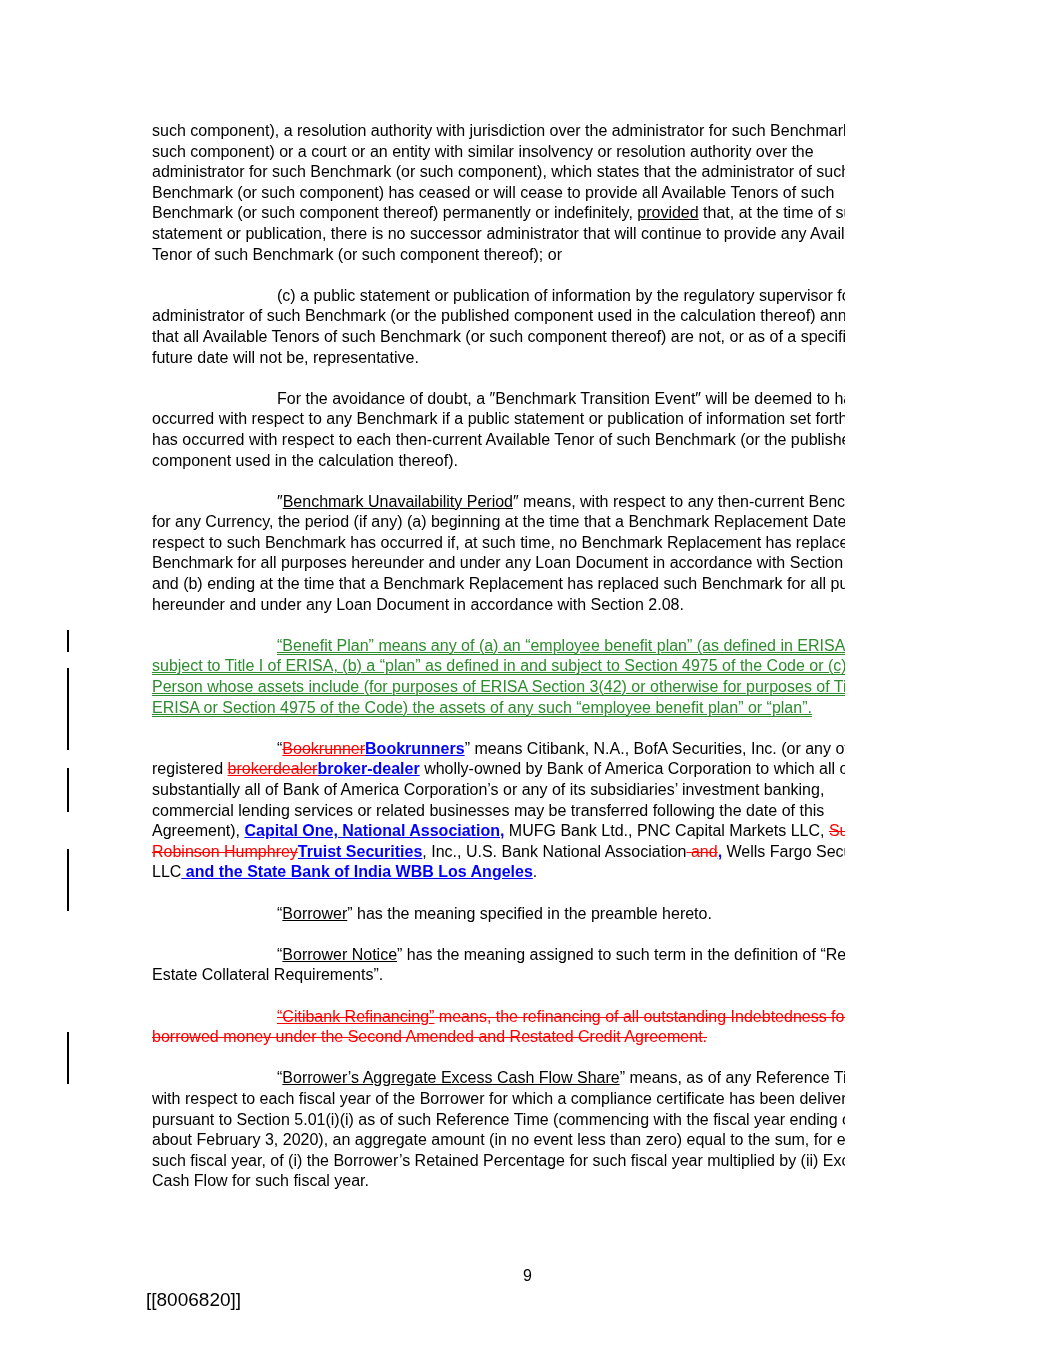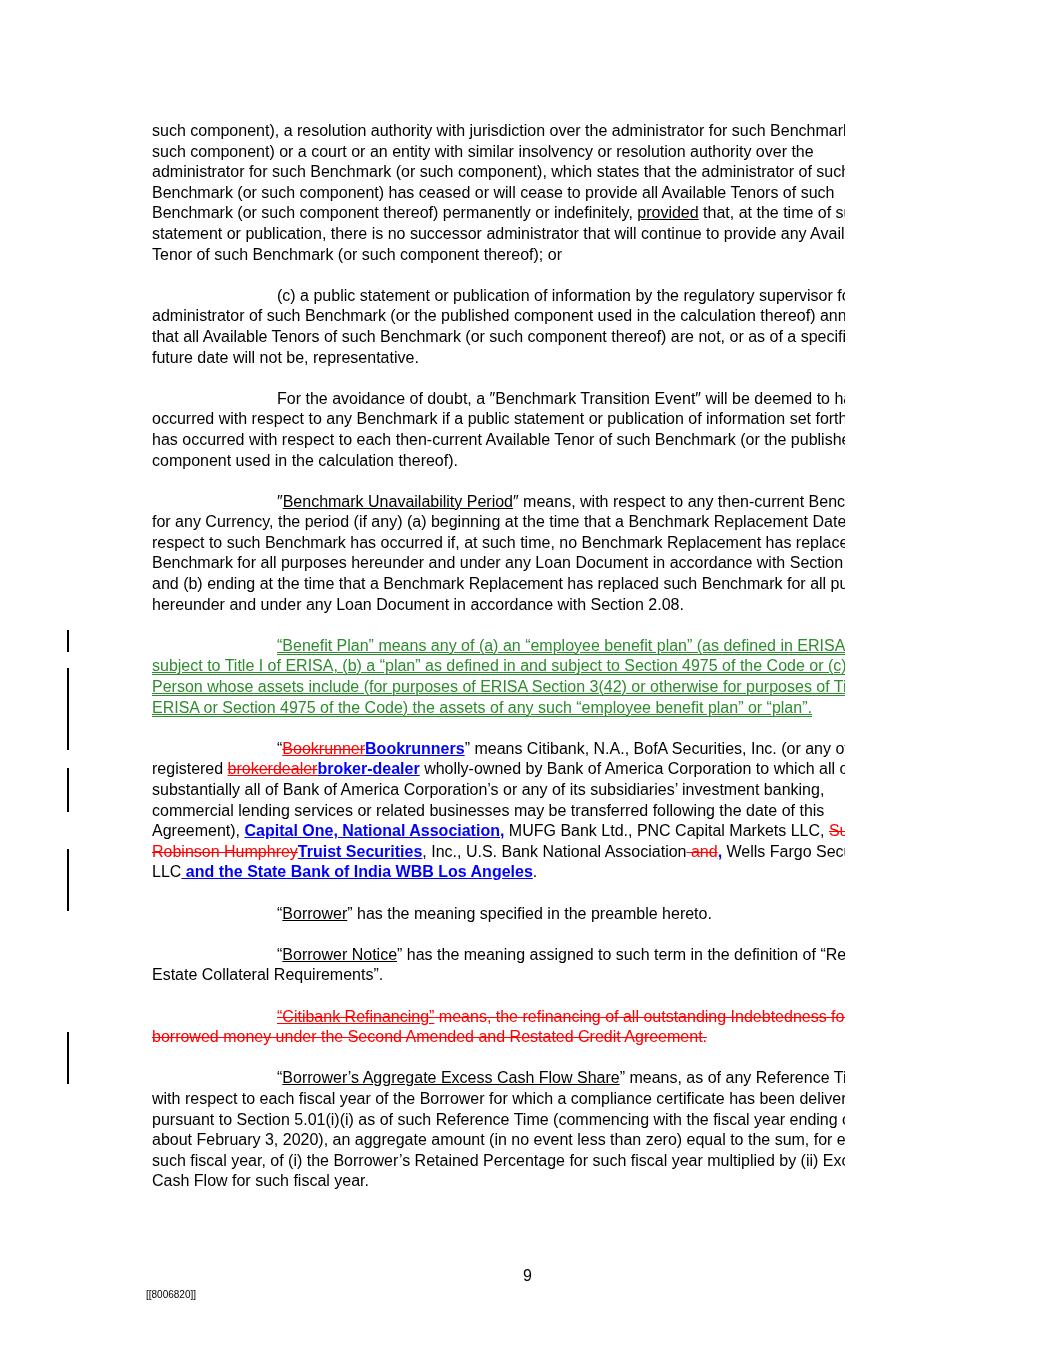--- a/index.html
+++ b/index.html
@@ -49,21 +49,21 @@
     top: 1267px;
     left: 0;
     width: 1055px;
     text-align: center;
     font-size: 16px;
   }
   .doc-id {
     position: absolute;
     top: 1289px;
     left: 146px;
-    font-size: 10px;
+    font-size: 19px;
   }
 </style>
 </head>
 <body>
 
 <div class="page">
   <div id="change-bars">
       <div class="change-bar" style="top: 630px; height: 22px;"></div>
       <div class="change-bar" style="top: 668px; height: 82px;"></div>
       <div class="change-bar" style="top: 768px; height: 44px;"></div>

